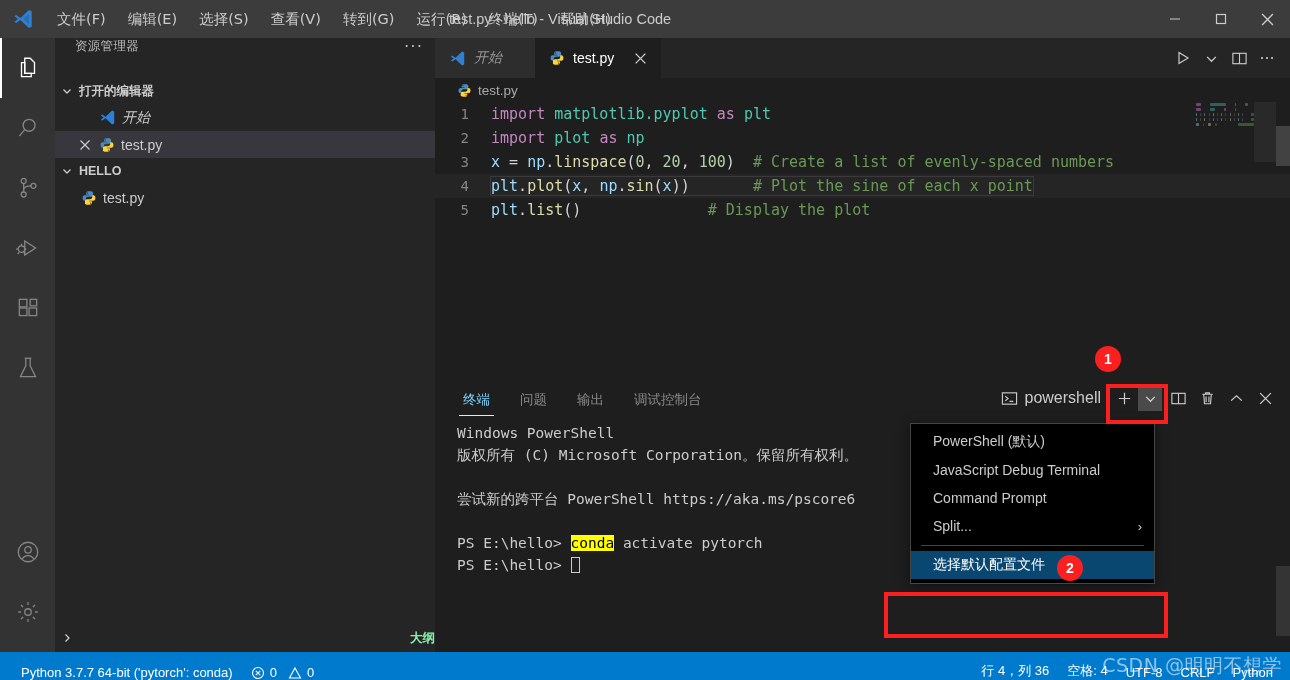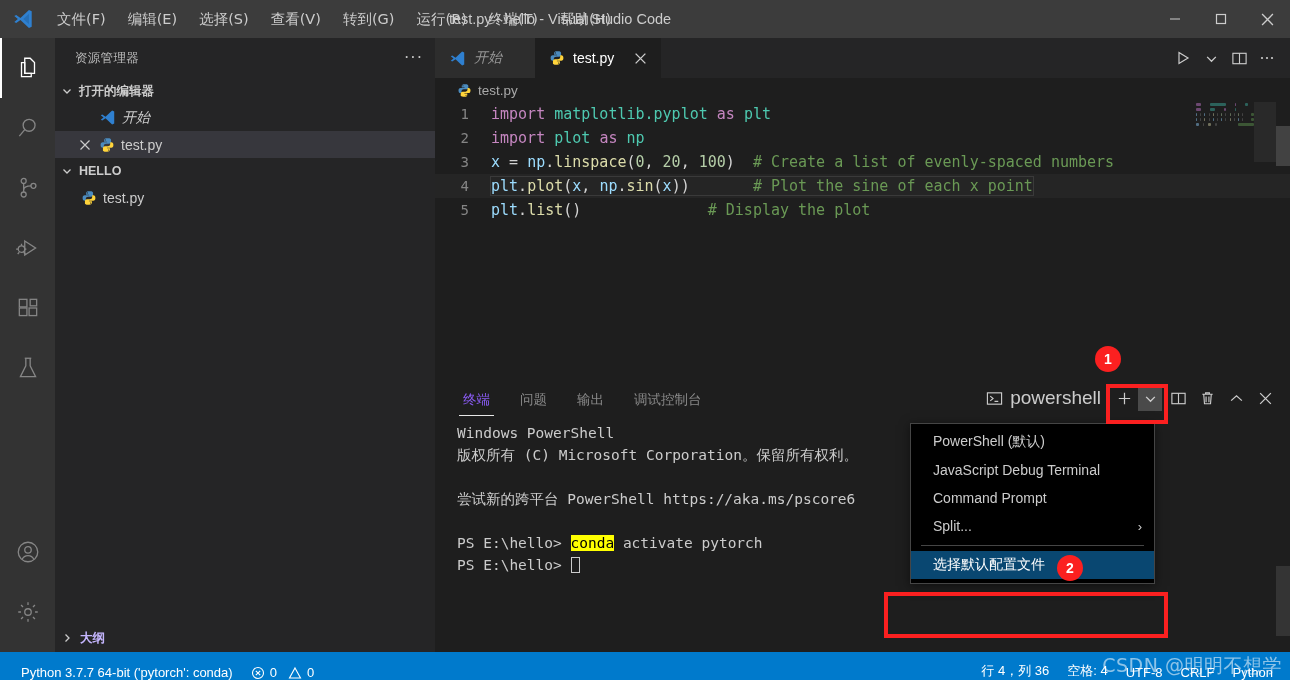--- a/index.html
+++ b/index.html
@@ -44,38 +44,38 @@
     content: ""; position: absolute; left: 0; top: 0; width: 2px; height: 60px; background: #ffffff;
   }
   .act-spacer { flex: 1; }
 
   
   .sidebar {
     position: absolute; top: 38px; left: 55px; width: 380px; height: 614px;
     background: #252526; display: flex; flex-direction: column;
   }
   .sidebar-header {
-    height: 40px; display: flex; align-items: center; padding: 0 12px 0 20px;
+    height: 40px; display: flex; padding: 0 12px 0 20px;
     color: #bbbbbb; font-size: 12.5px; letter-spacing: .3px; font-family: Liberation Serif, serif;
   }
   .sidebar-header .dots { margin-left: auto; color: #cccccc; font-size: 16px; letter-spacing: 1px; }
   .sec-header {
     height: 26px; display: flex; align-items: center; gap: 4px; padding-left: 6px;
     color: #cccccc; font-size: 12.5px; font-weight: bold;
   }
   .tree-row {
     height: 27px; display: flex; align-items: center; gap: 6px; padding-left: 18px;
     color: #cccccc; font-size: 14px;
   }
   .tree-row.selected { background: #37373d; }
   .tree-row .closebox { width: 16px; display: inline-flex; justify-content: center; color: #cccccc; }
   .italic-blue { font-style: italic; color: #cccccc; }
   .outline-row {
-    margin-top: auto; height: 28px; display: flex; align-items: center; gap: 5px;
-    padding-left: 6px; color: #c4b5fd; font-size: 12.5px; font-weight: bold;
+    margin-top: auto; height: 28px; display: flex; align-items: center; 
+    padding-left: 6px; color: #86efac; font-size: 12.5px; font-weight: bold; justify-content: space-between;
   }
   .chev { font-size: 10px; color: #cccccc; display: inline-block; width: 14px; text-align: center; }
 
   
   .editor-area { position: absolute; top: 38px; left: 435px; width: 855px; height: 342px; background: #1e1e1e; }
   .tabbar { height: 40px; background: #252526; display: flex; position: relative; }
   .tab {
     height: 40px; display: flex; align-items: center; gap: 8px; padding: 0 14px;
     font-size: 14px; color: #969696; background: #2d2d2d; position: relative;
     min-width: 100px;
@@ -111,26 +111,26 @@
   .editor-vscroll { position: absolute; right: 0; top: 24px; width: 14px; height: 40px; background: #424242; border-radius: 0; }
 
   
   .panel { position: absolute; top: 380px; left: 435px; width: 855px; height: 272px; background: #1e1e1e; }
   .panel-top { height: 36px; display: flex; align-items: center; position: relative; }
   .panel-tab {
     height: 36px; display: flex; align-items: flex-end; justify-content: center;
     padding: 0 4px 7px 4px; margin-left: 22px; color: #8a8a8a; font-size: 13.5px; position: relative;
   }
   .panel-tab:first-child { margin-left: 24px; }
-  .panel-tab.active { color: #8b5cf6; }
+  .panel-tab.active { color: #7dd3fc; }
   .panel-tab.active::after {
     content: ""; position: absolute; bottom: 0; left: 0; right: 0; height: 1px; background: #e7e7e7;
   }
   .panel-actions { margin-left: auto; display: flex; align-items: center; gap: 3px; padding-right: 12px; }
-  .term-sel { display: flex; align-items: center; gap: 7px; color: #cccccc; font-size: 19px; margin-right: 6px; }
+  .term-sel { display: flex; align-items: center; gap: 7px; color: #cccccc; font-size: 16px; margin-right: 6px; }
   .pa-btn { width: 26px; height: 26px; display: flex; align-items: center; justify-content: center; color: #cccccc; }
   .plus-group { display: flex; align-items: center; }
   .plus-btn { width: 28px; height: 26px; display:flex; align-items:center; justify-content:center; color:#cccccc; font-size: 20px; }
   .plus-caret { width: 24px; height: 26px; display:flex; align-items:center; justify-content:center; color:#cccccc; background: #4a4a4a; }
 
   .term-body {
     padding: 6px 0 0 22px; color: #cccccc;
     font-family: "DejaVu Sans Mono", "Liberation Mono", monospace; font-size: 14.5px; line-height: 22px;
     white-space: pre;
   }

